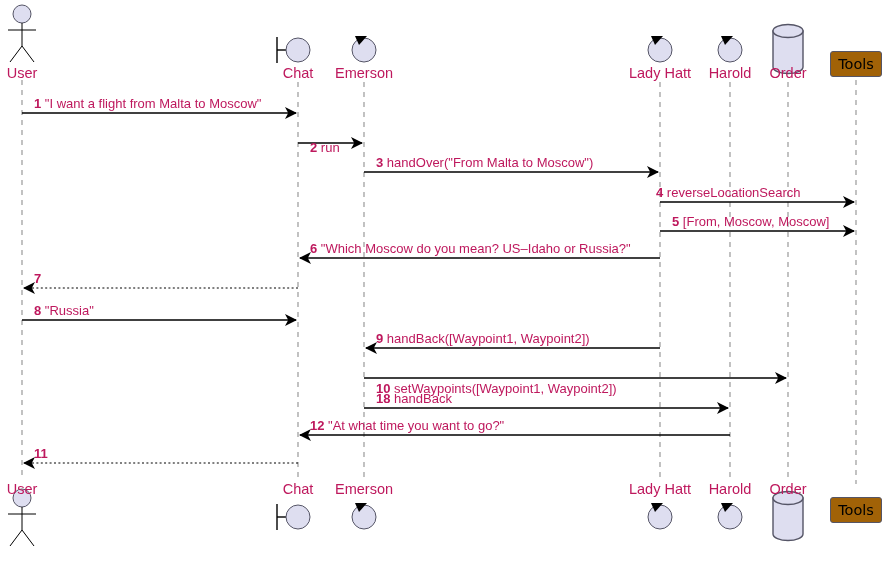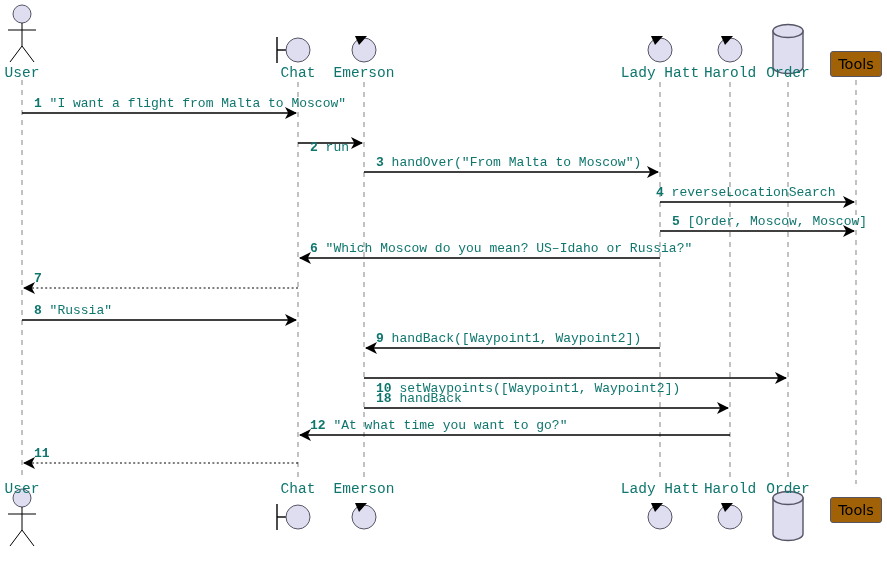--- a/index.html
+++ b/index.html
@@ -4,22 +4,22 @@
 <style>
   html,body{margin:0;padding:0;}
   body{
     width:887px;height:562px;background:#ffffff;
     font-family:"DejaVu Sans","Liberation Sans",sans-serif;
     overflow:hidden;position:relative;
   }
   #diagram{position:absolute;left:0;top:0;width:887px;height:562px;}
   .lbl{
     position:absolute;
-    font-family:Liberation Mono, monospace;
-    font-size:13.5px;color:#0f766e;white-space:nowrap;
+    font-family:Liberation Sans, sans-serif;
+    font-size:13.5px;color:#be185d;white-space:nowrap;
     line-height:1;
   }
   .plabel{font-size:14.5px;}
   .mlabel{font-size:13px;}
   .mnum{font-weight:bold;}
   .toolsbox{
     position:absolute;box-sizing:border-box;
     background:#a16207;border:1px solid #555566;border-radius:3px;
     font-family:"DejaVu Sans","Liberation Sans",sans-serif;
     font-size:14.5px;color:#000;text-align:right;
@@ -159,21 +159,21 @@
     <div class="lbl plabel" style="left: 730px; top: 66px; transform: translateX(-50%);">Harold</div>
     <div class="lbl plabel" style="left: 730px; top: 482px; transform: translateX(-50%);">Harold</div>
     <div class="lbl plabel" style="left: 788px; top: 66px; transform: translateX(-50%);">Order</div>
     <div class="lbl plabel" style="left: 788px; top: 482px; transform: translateX(-50%);">Order</div>
     <div class="toolsbox" style="left: 830px; top: 51px; width: 52px; height: 26px;">Tools</div>
     <div class="toolsbox" style="left: 830px; top: 497px; width: 52px; height: 26px;">Tools</div>
     <div class="lbl mlabel" style="left: 34px; top: 97px;"><span class="mnum">1</span><span> "I want a flight from Malta to Moscow"</span></div>
     <div class="lbl mlabel" style="left: 310px; top: 141px;"><span class="mnum">2</span><span> run</span></div>
     <div class="lbl mlabel" style="left: 376px; top: 156px;"><span class="mnum">3</span><span> handOver("From Malta to Moscow")</span></div>
     <div class="lbl mlabel" style="left: 656px; top: 186px;"><span class="mnum">4</span><span> reverseLocationSearch</span></div>
-    <div class="lbl mlabel" style="left: 672px; top: 215px;"><span class="mnum">5</span><span> [Order, Moscow, Moscow]</span></div>
+    <div class="lbl mlabel" style="left: 672px; top: 215px;"><span class="mnum">5</span><span> [From, Moscow, Moscow]</span></div>
     <div class="lbl mlabel" style="left: 310px; top: 242px;"><span class="mnum">6</span><span> "Which Moscow do you mean? US–Idaho or Russia?"</span></div>
     <div class="lbl mlabel" style="left: 34px; top: 272px;"><span class="mnum">7</span></div>
     <div class="lbl mlabel" style="left: 34px; top: 304px;"><span class="mnum">8</span><span> "Russia"</span></div>
     <div class="lbl mlabel" style="left: 376px; top: 332px;"><span class="mnum">9</span><span> handBack([Waypoint1, Waypoint2])</span></div>
     <div class="lbl mlabel" style="left: 376px; top: 382px;"><span class="mnum">10</span><span> setWaypoints([Waypoint1, Waypoint2])</span></div>
     <div class="lbl mlabel" style="left: 376px; top: 392px;"><span class="mnum">18</span><span> handBack</span></div>
     <div class="lbl mlabel" style="left: 310px; top: 419px;"><span class="mnum">12</span><span> "At what time you want to go?"</span></div>
     <div class="lbl mlabel" style="left: 34px; top: 447px;"><span class="mnum">11</span></div>
   </div>
 

